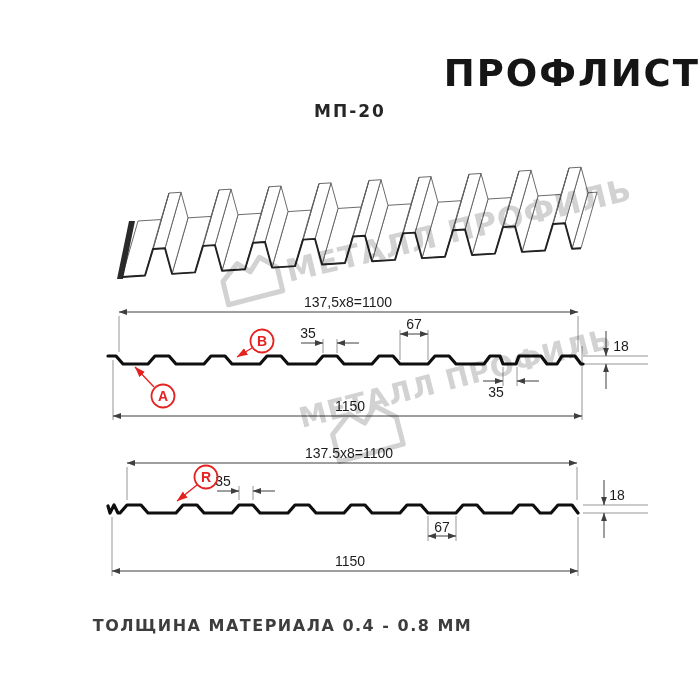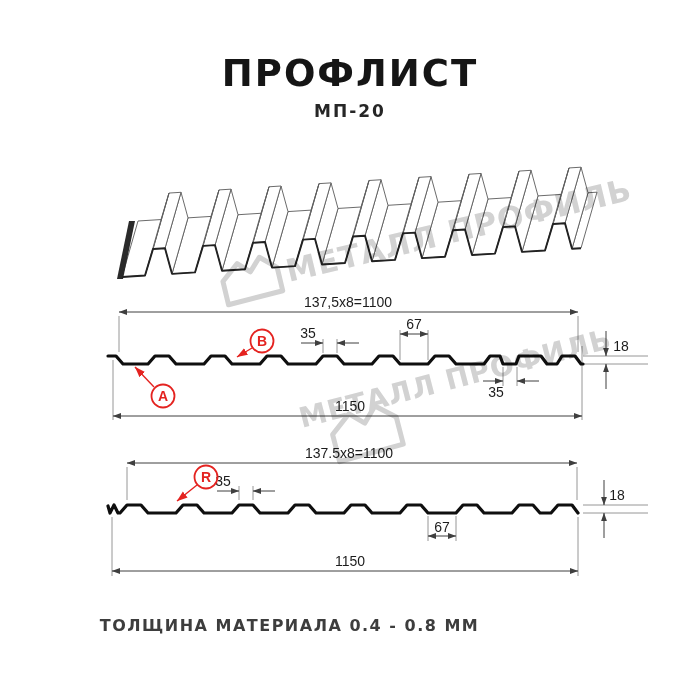--- a/index.html
+++ b/index.html
@@ -1,25 +1,25 @@
 <!DOCTYPE html>
 <html><head>
 <meta charset="utf-8">
 <style>
   html,body{margin:0;padding:0;background:#ffffff;}
   .page{position:relative;width:700px;height:700px;background:#fff;overflow:hidden;
         font-family:"Liberation Sans",sans-serif;}
   .hdr{position:absolute;top:52px;left:0;width:700px;text-align:center;}
   .hdr .title{font-size:37px;font-weight:800;letter-spacing:2px;color:#151515;
-        font-family:"DejaVu Sans","Liberation Sans",sans-serif;}
+        font-family:"DejaVu Sans","Liberation Sans",sans-serif;text-align:right;}
   .hdr .subtitle{margin-top:6px;font-size:17px;font-weight:600;letter-spacing:2px;color:#262626;
         font-family:"DejaVu Sans","Liberation Sans",sans-serif;}
   .ftr{position:absolute;top:616px;left:0;width:565px;text-align:center;
         font-size:16px;font-weight:600;letter-spacing:1.5px;color:#3d3d3d;
-        font-family:"DejaVu Sans","Liberation Sans",sans-serif;padding-left:7px;}
+        font-family:"DejaVu Sans","Liberation Sans",sans-serif;}
   svg{position:absolute;left:0;top:0;}
   .dimtxt{font-family:"Liberation Sans",sans-serif;font-size:14px;fill:#1c1c1c;}
   .redlbl{font-family:"Liberation Sans",sans-serif;font-size:14px;font-weight:bold;fill:#e42320;}
   .wm{mix-blend-mode:multiply;}
   .wmtxt{font-family:"DejaVu Sans","Liberation Sans",sans-serif;font-weight:bold;fill:#d2d2d2;}
   .ext{stroke:#8a8a8a;stroke-width:0.9;}
   .dim{stroke:#3f3f3f;stroke-width:1;}
   .prof{fill:none;stroke:#0f0f0f;stroke-width:3.2;stroke-linejoin:round;stroke-linecap:round;}
   .lead{stroke:#e42320;stroke-width:1.4;fill:none;}
   .lblc{fill:none;stroke:#e42320;stroke-width:1.8;}

